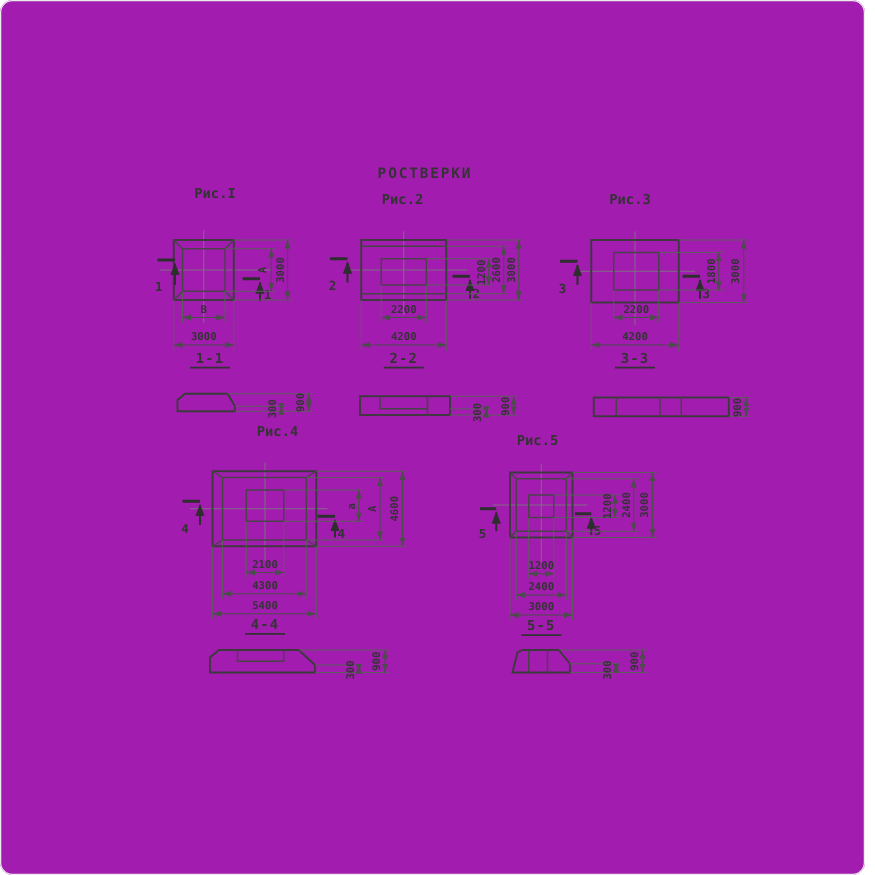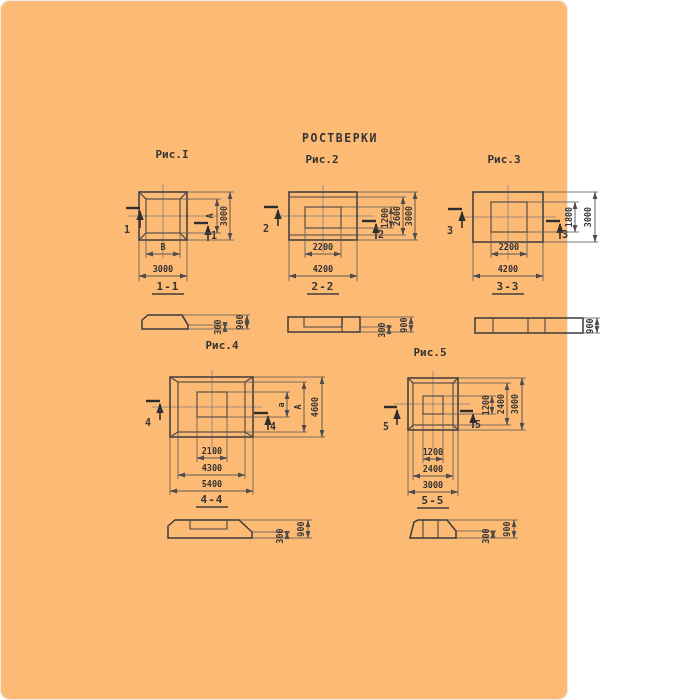--- a/index.html
+++ b/index.html
@@ -1,17 +1,17 @@
 <!DOCTYPE html>
 <html><head>
 <meta charset="utf-8">
 <style>
   html,body{margin:0;padding:0;background:#fff;}
   .page{
-    position:relative;width:568px;height:700px;background:#fdba74;
+    position:relative;width:692px;height:700px;background:#a21caf;
     border-radius:10px;box-shadow:0 0 0 1px #ececea inset;
     font-family:"DejaVu Sans Mono", monospace;
     text-align:right;
   }
   svg{position:absolute;left:0;top:0;}
   
   .ol{stroke:#3b3b3b;stroke-width:1.5;fill:none;}          
   .il{stroke:#454545;stroke-width:1.1;fill:none;}          
   .xl{stroke:#5c5c5c;stroke-width:0.8;fill:none;}          
   .dl{stroke:#4c4c4c;stroke-width:0.9;fill:none;}          

